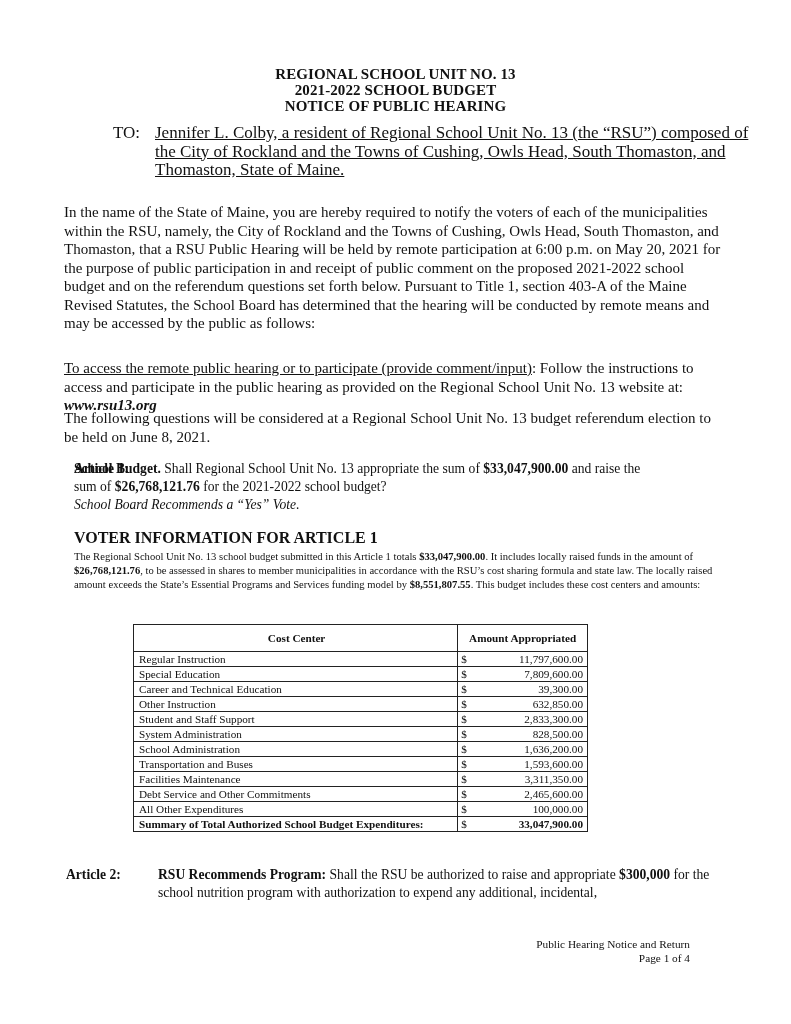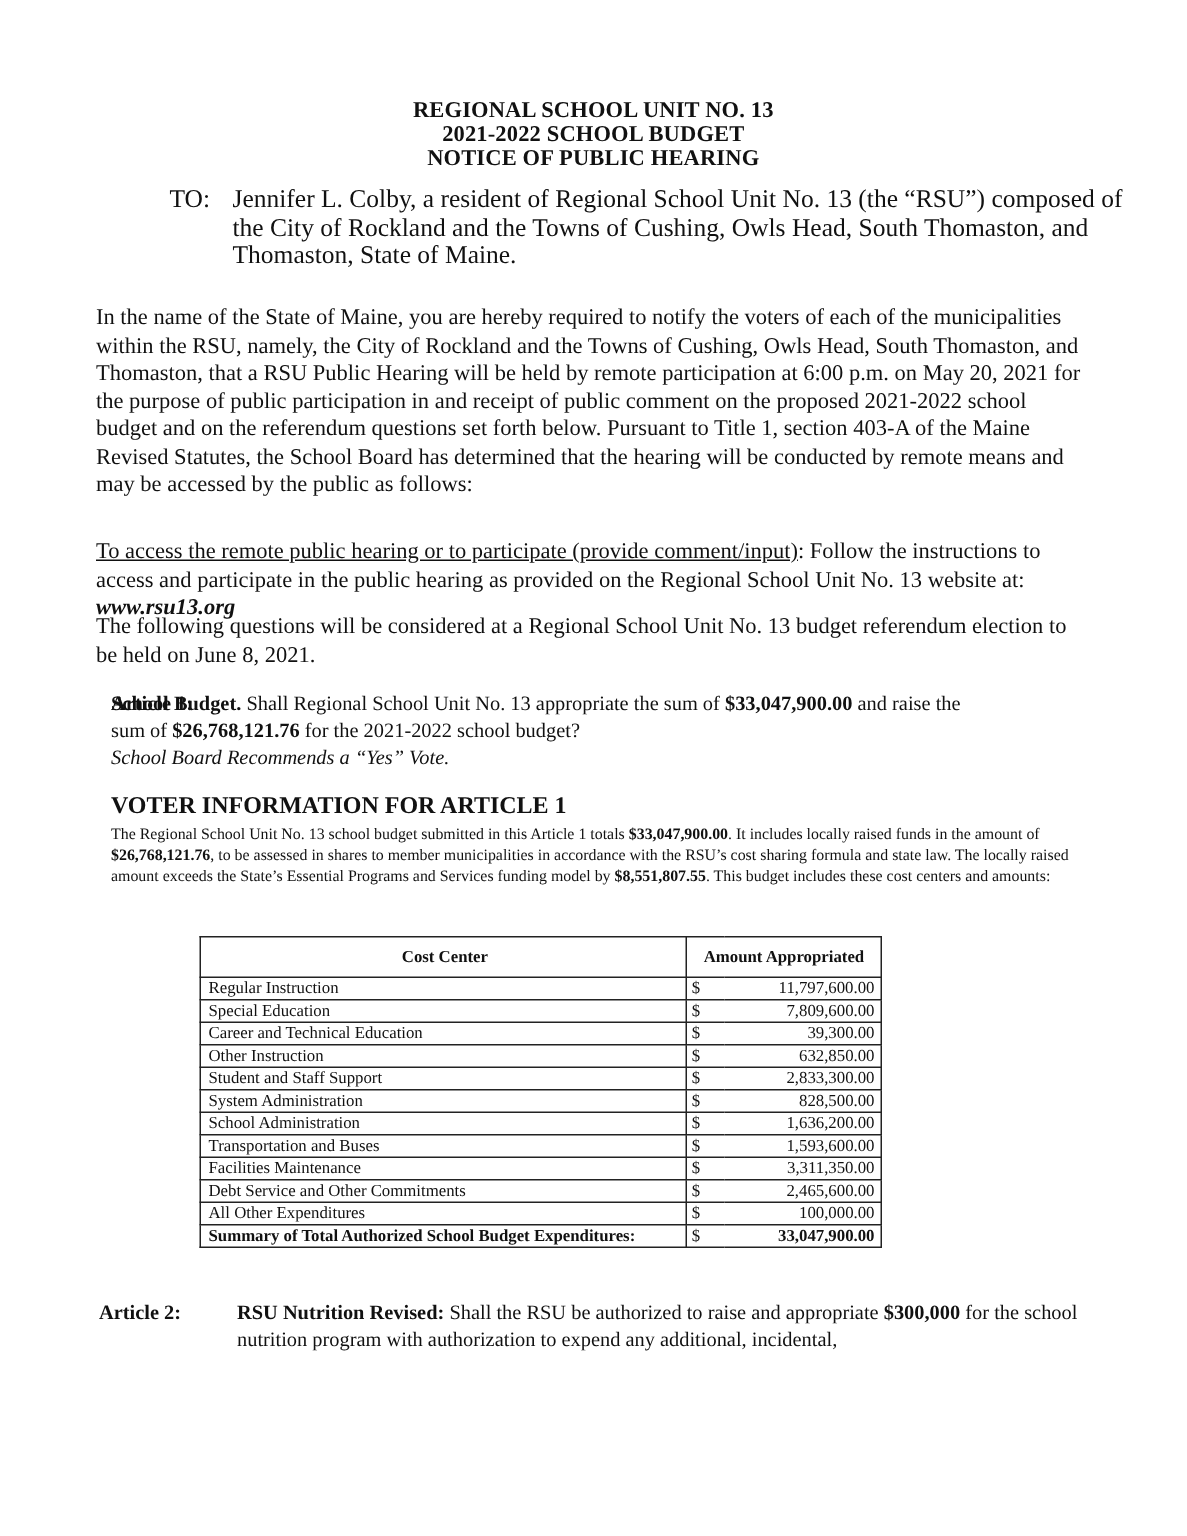--- a/index.html
+++ b/index.html
@@ -9,21 +9,21 @@
       color: #111111;
     }
     .page { position: absolute; left: 0; top: 0; width: 791px; height: 1024px; }
     .title-block {
       position: absolute; top: 66px; left: 0; width: 791px;
       text-align: center; font-weight: bold; font-size: 15px; line-height: 16px;
       letter-spacing: 0.1px;
     }
     .to-block { position: absolute; top: 124px; left: 77px; width: 660px; font-size: 17px; line-height: 18.5px; margin-left: 36px; }
     .to-label { position: absolute; left: 0; top: 0; }
-    .to-text { margin-left: 42px; width: 612px; }
+    .to-text { margin-left: 42px; width: 612px; text-decoration: underline; }
     .para { position: absolute; left: 64px; width: 660px; font-size: 15px; line-height: 18.5px; }
     .p1 { top: 203px; }
     .p2 { top: 343px; margin-top: 16px; }
     .p3 { top: 409px; }
     .u { text-decoration: underline; }
     .bi { font-weight: bold; font-style: italic; }
     .article { position: absolute; left: 74px; width: 670px; font-size: 13.6px; line-height: 18px; }
     .art1 { top: 460px; }
     .art2 { top: 866px; left: 66px; }
     .art-label { position: absolute; left: 0; top: 0; font-weight: bold; }
@@ -151,18 +151,22 @@
           <td class="c-name">Summary of Total Authorized School Budget Expenditures:</td>
           <td class="c-dollar">$</td>
           <td class="c-amt">33,047,900.00</td>
         </tr>
     </tbody>
   </table>
 
   <div class="article art2">
     <span class="art-label">Article 2:</span>
     <div class="art-body">
-      <span class="b">RSU Nutrition Revised:</span><span> Shall the RSU be authorized to raise and appropriate </span><span class="b">$300,000</span><span> for the school nutrition program with authorization to expend any additional, incidental,</span>
+      <span class="b">RSU Recommends Program:</span><span> Shall the RSU be authorized to raise and appropriate </span><span class="b">$300,000</span><span> for the school nutrition program with authorization to expend any additional, incidental,</span>
     </div>
   </div>
 
+  <div class="footer">
+    <div>Public Hearing Notice and Return</div>
+    <div>Page 1 of 4</div>
+  </div>
 
 </div>
 
 </body></html>

